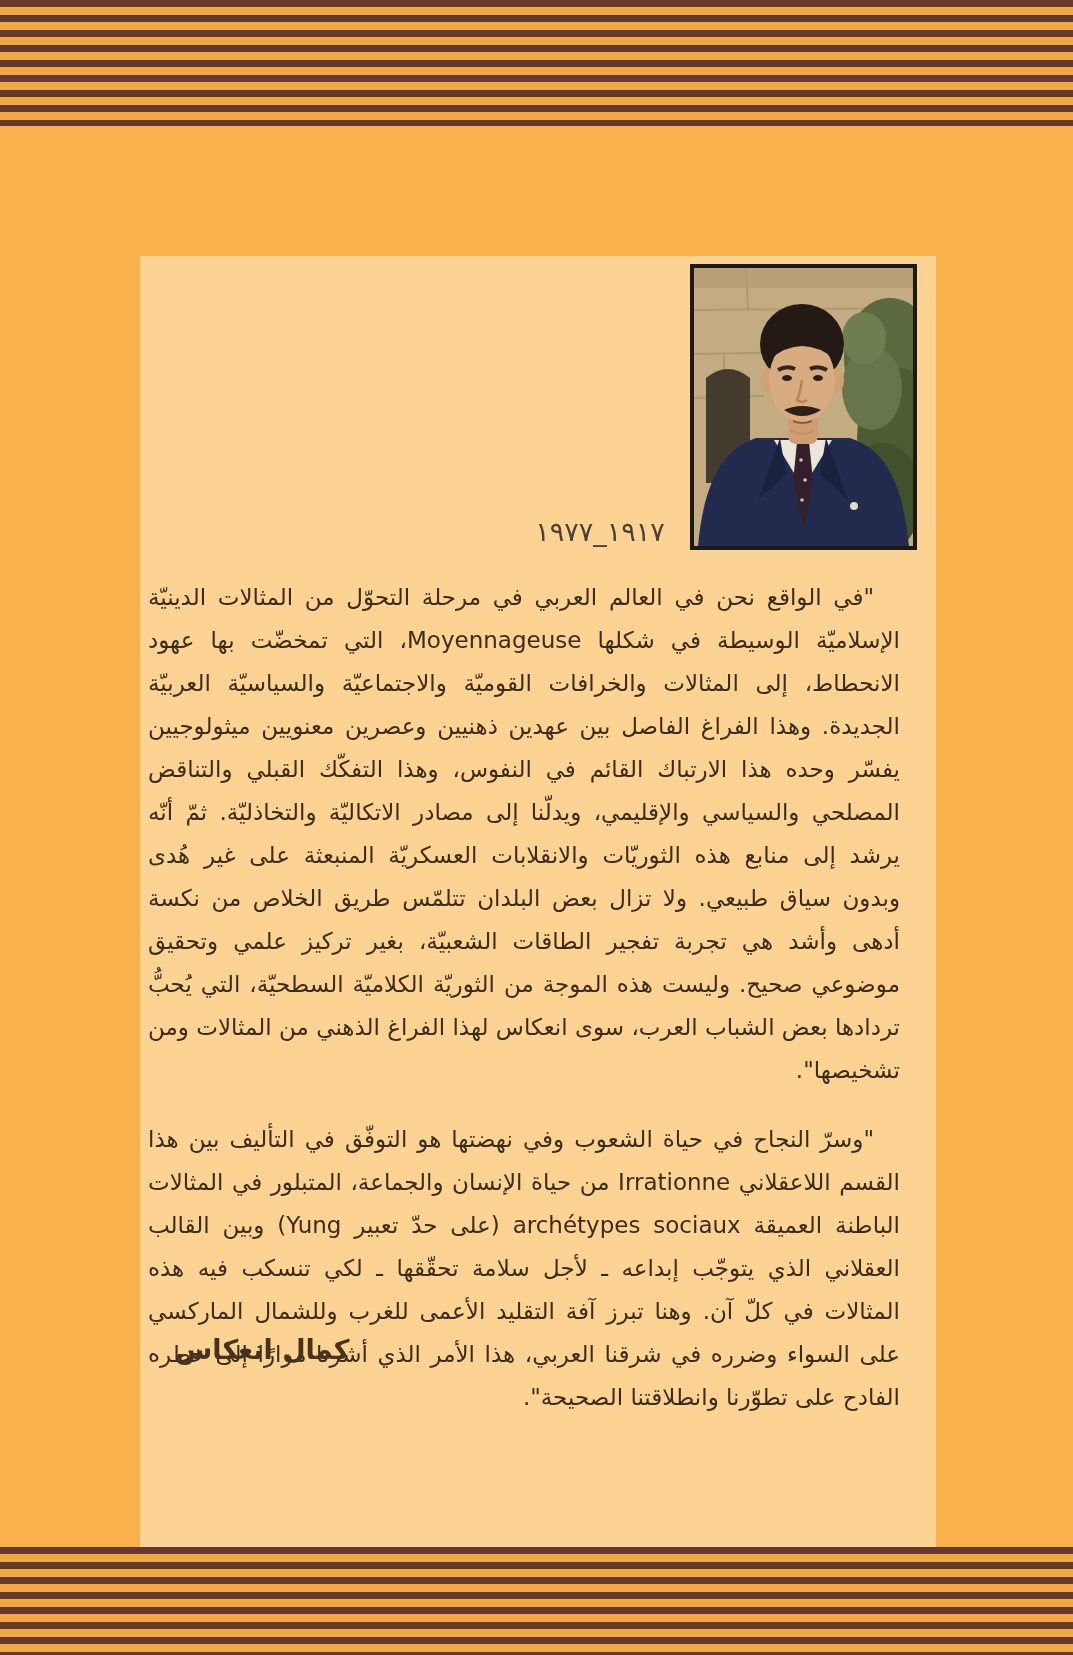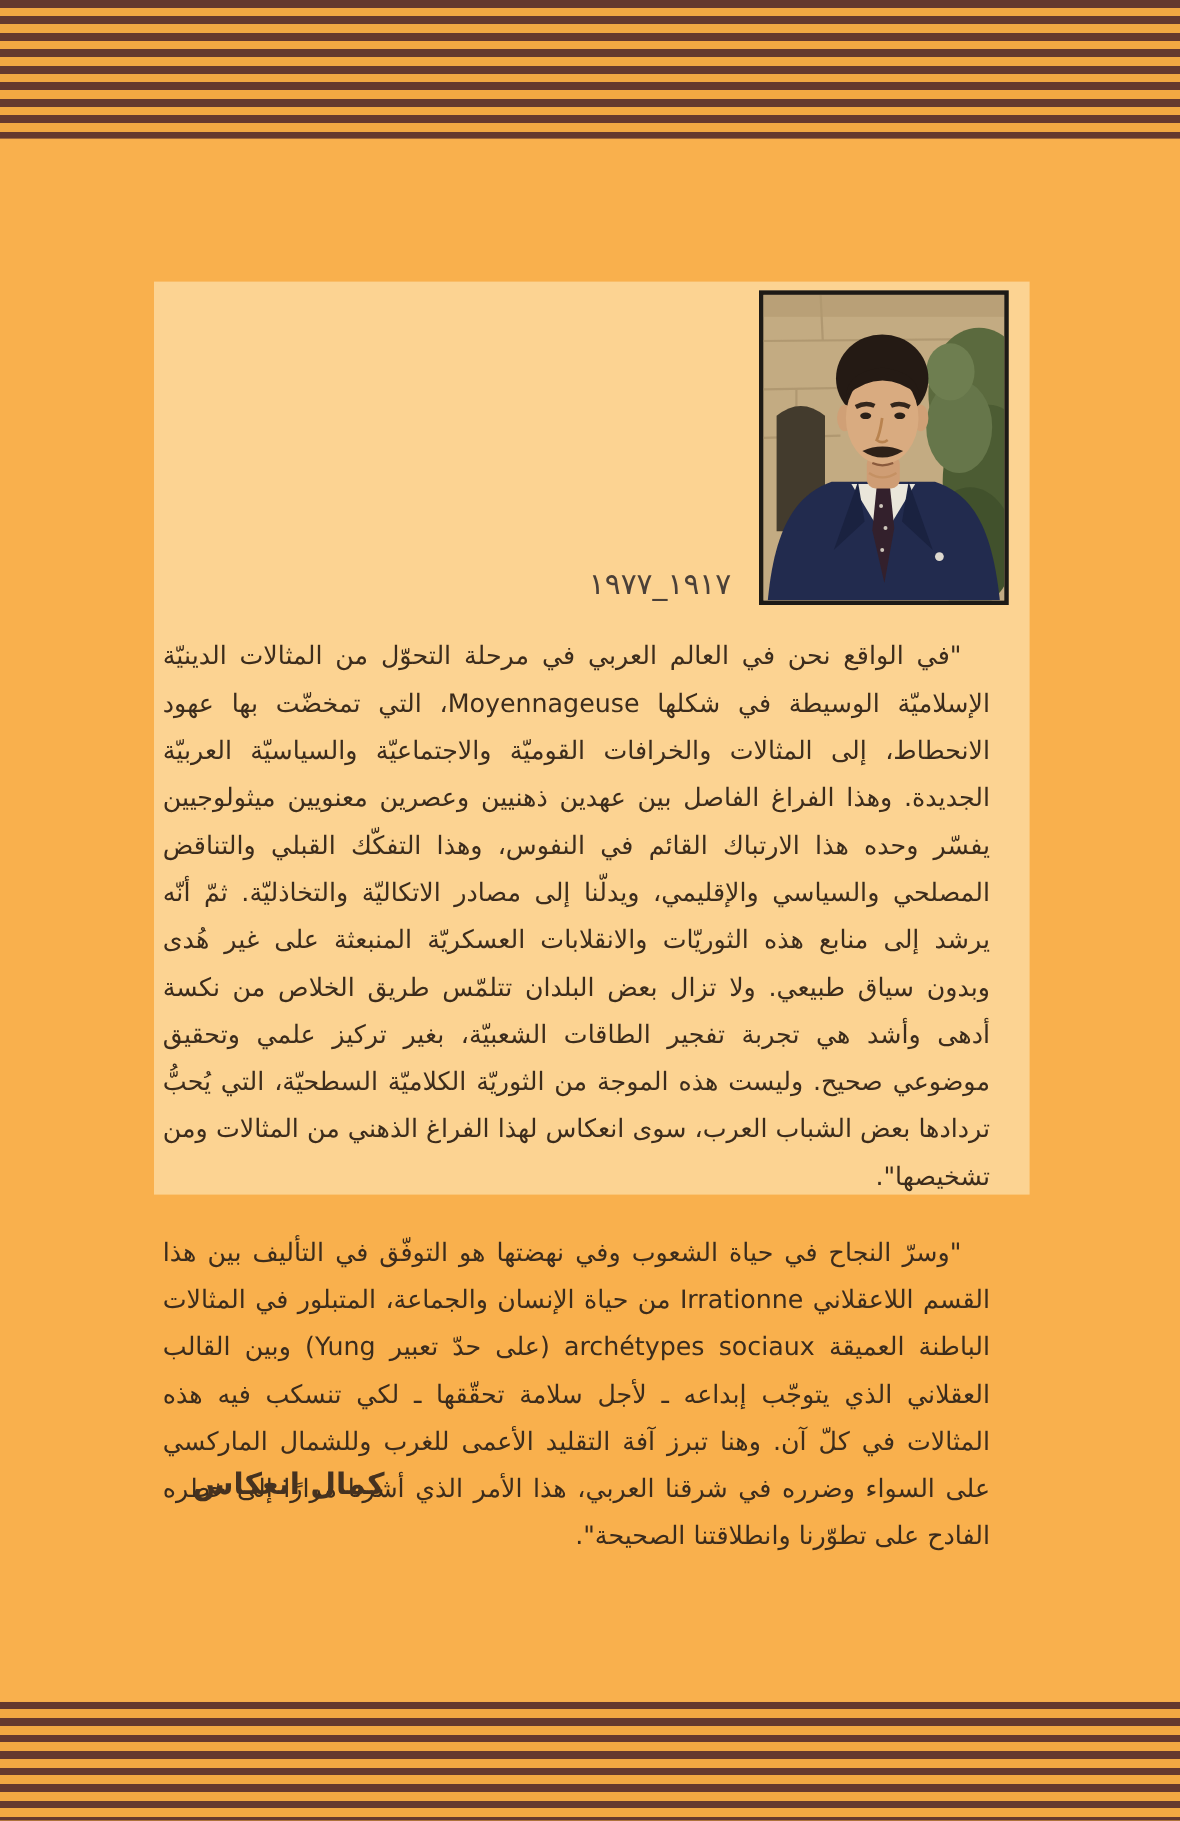--- a/index.html
+++ b/index.html
@@ -17,21 +17,21 @@
     background:repeating-linear-gradient(to bottom,
       #65392e 0px, #65392e 7px,
       #f2a842 7px, #f2a842 15px);
   }
   .stripes.top{top:0;height:126px;}
   .stripes.bottom{bottom:0;height:108px;}
   
   .panel{
     position:absolute;
     left:140px;top:256px;
-    width:796px;height:830px;
+    width:796px;height:1313px;
     background:#fcd392;
   }
   
   .photo{
     position:absolute;
     left:550px;top:8px;
     width:219px;height:278px;
     border:4px solid #1d1a16;
     background:#c3ab82;
     overflow:hidden;

